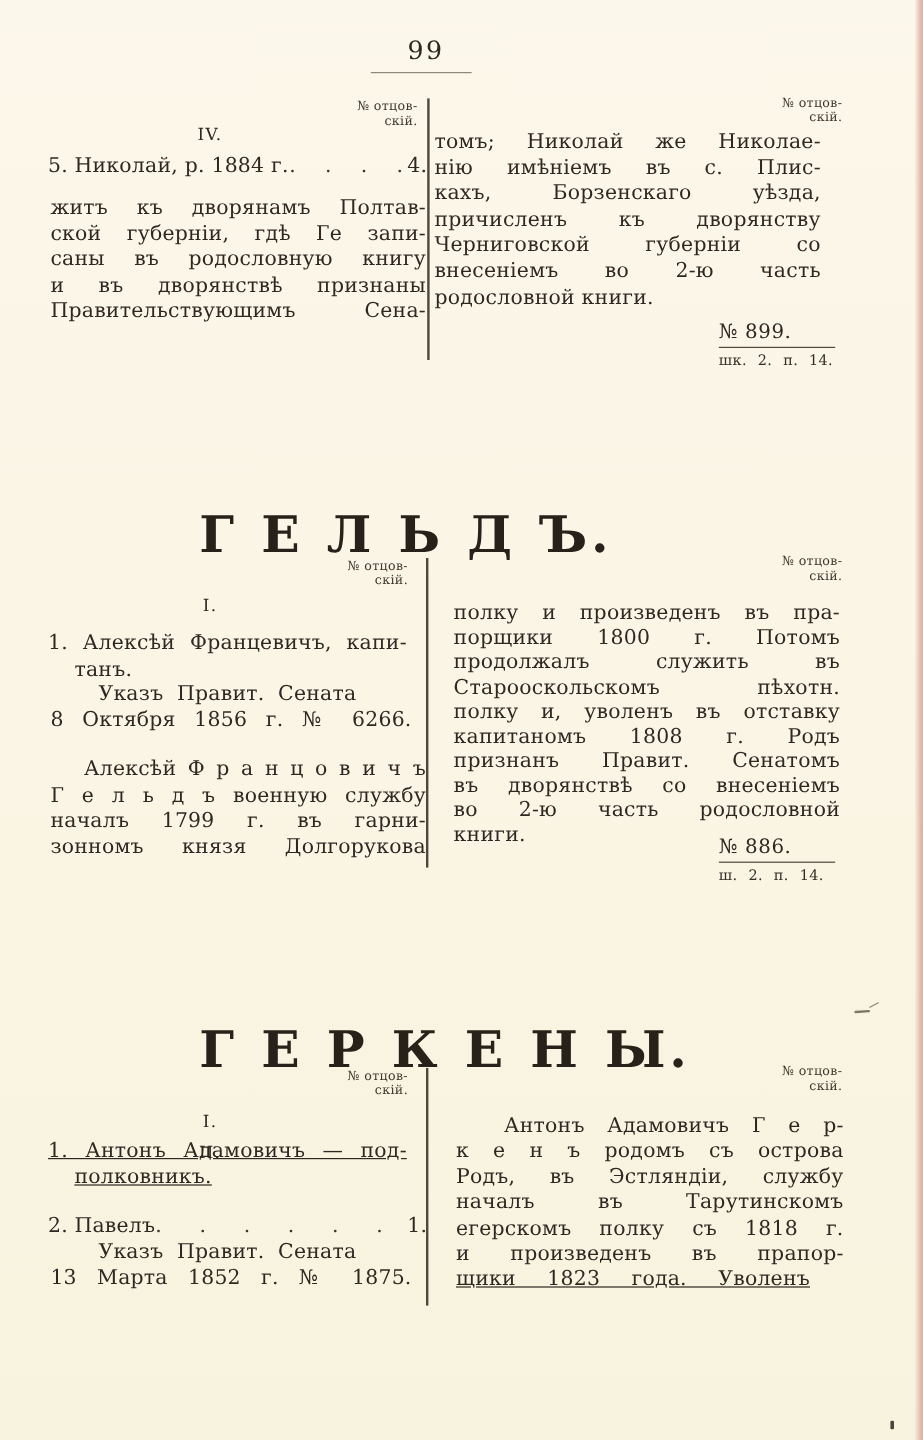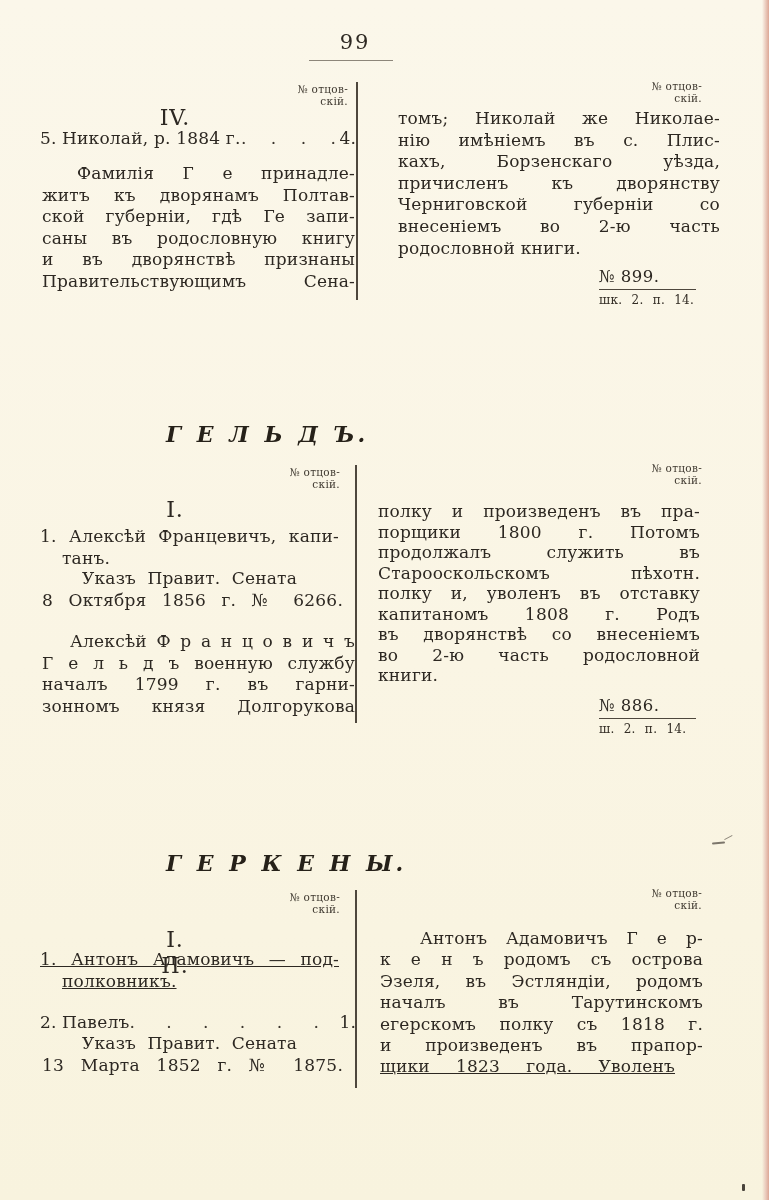--- a/index.html
+++ b/index.html
@@ -13,21 +13,21 @@
     overflow:hidden;
   }
   .abs{position:absolute;}
   
   .pagenum{left:300px;top:30px;width:110px;text-align:center;font-size:21px;letter-spacing:2px;}
   .pagenum-rule{left:309px;top:60px;width:84px;height:1px;background:#8d867a;}
   
   .reflbl{width:68px;text-align:right;font-size:10.5px;line-height:11.5px;color:#3e382f;letter-spacing:.3px;}
   .vrule{width:1.5px;background:#4e473d;}
   
-  .gen{left:60px;width:230px;text-align:center;font-size:22px;letter-spacing:1px;}
+  .gen{left:60px;width:230px;text-align:center;font-size:14px;letter-spacing:1px;}
   
   .para .ln{
     font-size:17px;line-height:21.6px;letter-spacing:.2px;
     text-align:justify;text-align-last:justify;
   }
   .ln--left{text-align-last:left !important;}
   .ind35{padding-left:35px;}
   .ind28{padding-left:28px;}
   .ind40{padding-left:40px;}
   .hang{padding-left:22px;text-align-last:left !important;}
@@ -37,24 +37,23 @@
   .mr12{margin-right:12px;}
   
   .entryrow{display:flex;align-items:baseline;font-size:17px;letter-spacing:.2px;}
   .entryrow .enum{width:22px;flex:none;}
   .entryrow .ename{flex:none;white-space:nowrap;}
   .leader{flex:1;text-align:center;word-spacing:17px;letter-spacing:1px;overflow:hidden;white-space:nowrap;color:#3a342c;}
   .leader--wide{word-spacing:24px;}
   .eref{flex:none;margin-left:2px;}
   
   .famhead{
-    font-size:22px;font-weight:bold;white-space:nowrap;
+    font-size:42px;font-weight:bold;white-space:nowrap;
     letter-spacing:3px;word-spacing:2px;color:#262119;
     font-family:"DejaVu Serif",serif;
-    font-style:italic;
   }
   
   .caseblk{width:97px;}
   .case-num{font-size:16.5px;letter-spacing:.5px;}
   .case-rule{height:1px;background:#4e473d;margin:3px 0 3px 0;}
   .shelf{font-size:12px;word-spacing:5px;letter-spacing:.3px;color:#332d25;}
   
   .edge-right{right:0;top:0;width:7px;height:1200px;background:linear-gradient(to right,rgba(233,196,180,0),#eac9bb 55%,#dca795);}
   .pencil{left:712px;top:835px;width:24px;height:12px;}
   .pencil .l1{position:absolute;left:0;top:7px;width:13px;height:1.6px;background:#7c766b;border-radius:2px;transform:rotate(-4deg);}
@@ -79,34 +78,33 @@
     <div class="abs gen" style="top:105px;">IV.</div>
 
     <div class="abs entryrow" style="left:40px;top:128px;width:316px;">
       <span class="enum">5.</span>
       <span class="ename">Николай, р. 1884 г.</span>
       <span class="leader">. . . .</span>
       <span class="eref">4.</span>
     </div>
 
     <div class="abs para" style="left:42px;top:163px;width:313px;">
-      <div class="ln ind35">Фамилія Г е принадле-</div>
       <div class="ln">житъ къ дворянамъ Полтав-</div>
       <div class="ln">ской губерніи, гдѣ Ге запи-</div>
       <div class="ln">саны въ родословную книгу</div>
       <div class="ln">и въ дворянствѣ признаны</div>
       <div class="ln">Правительствующимъ Сена-</div>
     </div>
 
     <div class="abs reflbl" style="left:634px;top:81px;">
       <div>№ отцов-</div>
       <div>скій.</div>
     </div>
 
-    <div class="abs para" style="left:398px;top:108px;width:322px;">
+    <div class="abs para" style="left:362px;top:108px;width:322px;">
       <div class="ln">томъ; Николай же Николае-</div>
       <div class="ln">нію имѣніемъ въ с. Плис-</div>
       <div class="ln">кахъ, Борзенскаго уѣзда,</div>
       <div class="ln">причисленъ къ дворянству</div>
       <div class="ln">Черниговской губерніи со</div>
       <div class="ln">внесеніемъ во 2-ю часть</div>
       <div class="ln ln--left">родословной книги.</div>
     </div>
 
     <div class="abs caseblk" style="left:599px;top:267px;">
@@ -149,20 +147,21 @@
       <div>скій.</div>
     </div>
 
     <div class="abs para" style="left:378px;top:501px;width:322px;">
       <div class="ln" style="line-height:20.5px;">полку и произведенъ въ пра-</div>
       <div class="ln" style="line-height:20.5px;">порщики 1800 г. Потомъ</div>
       <div class="ln" style="line-height:20.5px;">продолжалъ служить въ</div>
       <div class="ln" style="line-height:20.5px;">Старооскольскомъ пѣхотн.</div>
       <div class="ln" style="line-height:20.5px;">полку и, уволенъ въ отставку</div>
       <div class="ln" style="line-height:20.5px;">капитаномъ 1808 г. Родъ</div>
+      <div class="ln" style="line-height:20.5px;">признанъ Правит. Сенатомъ</div>
       <div class="ln" style="line-height:20.5px;">въ дворянствѣ со внесеніемъ</div>
       <div class="ln" style="line-height:20.5px;">во 2-ю часть родословной</div>
       <div class="ln ln--left" style="line-height:20.5px;">книги.</div>
     </div>
 
     <div class="abs caseblk" style="left:599px;top:696px;">
       <div class="case-num">№ 886.</div>
       <div class="case-rule"></div>
       <div class="shelf">ш. 2. п. 14.</div>
     </div>
@@ -199,21 +198,21 @@
     </div>
 
     <div class="abs reflbl" style="left:634px;top:888px;">
       <div>№ отцов-</div>
       <div>скій.</div>
     </div>
 
     <div class="abs para" style="left:380px;top:928px;width:323px;">
       <div class="ln ind40" style="line-height:21.4px;">Антонъ Адамовичъ Г е р-</div>
       <div class="ln" style="line-height:21.4px;">к е н ъ родомъ съ острова</div>
-      <div class="ln" style="line-height:21.4px;">Эзеля, въ Эстляндіи, родомъ</div>
+      <div class="ln" style="line-height:21.4px;">Родъ, въ Эстляндіи, службу</div>
       <div class="ln" style="line-height:21.4px;">началъ въ Тарутинскомъ</div>
       <div class="ln" style="line-height:21.4px;">егерскомъ полку съ 1818 г.</div>
       <div class="ln" style="line-height:21.4px;">и произведенъ въ прапор-</div>
       <div class="ln mr28" style="line-height:21.4px;">щики 1823 года. Уволенъ</div>
     </div>
   </div>
 
   <div class="abs pencil">
       <span class="l1"></span>
       <span class="l2"></span>

